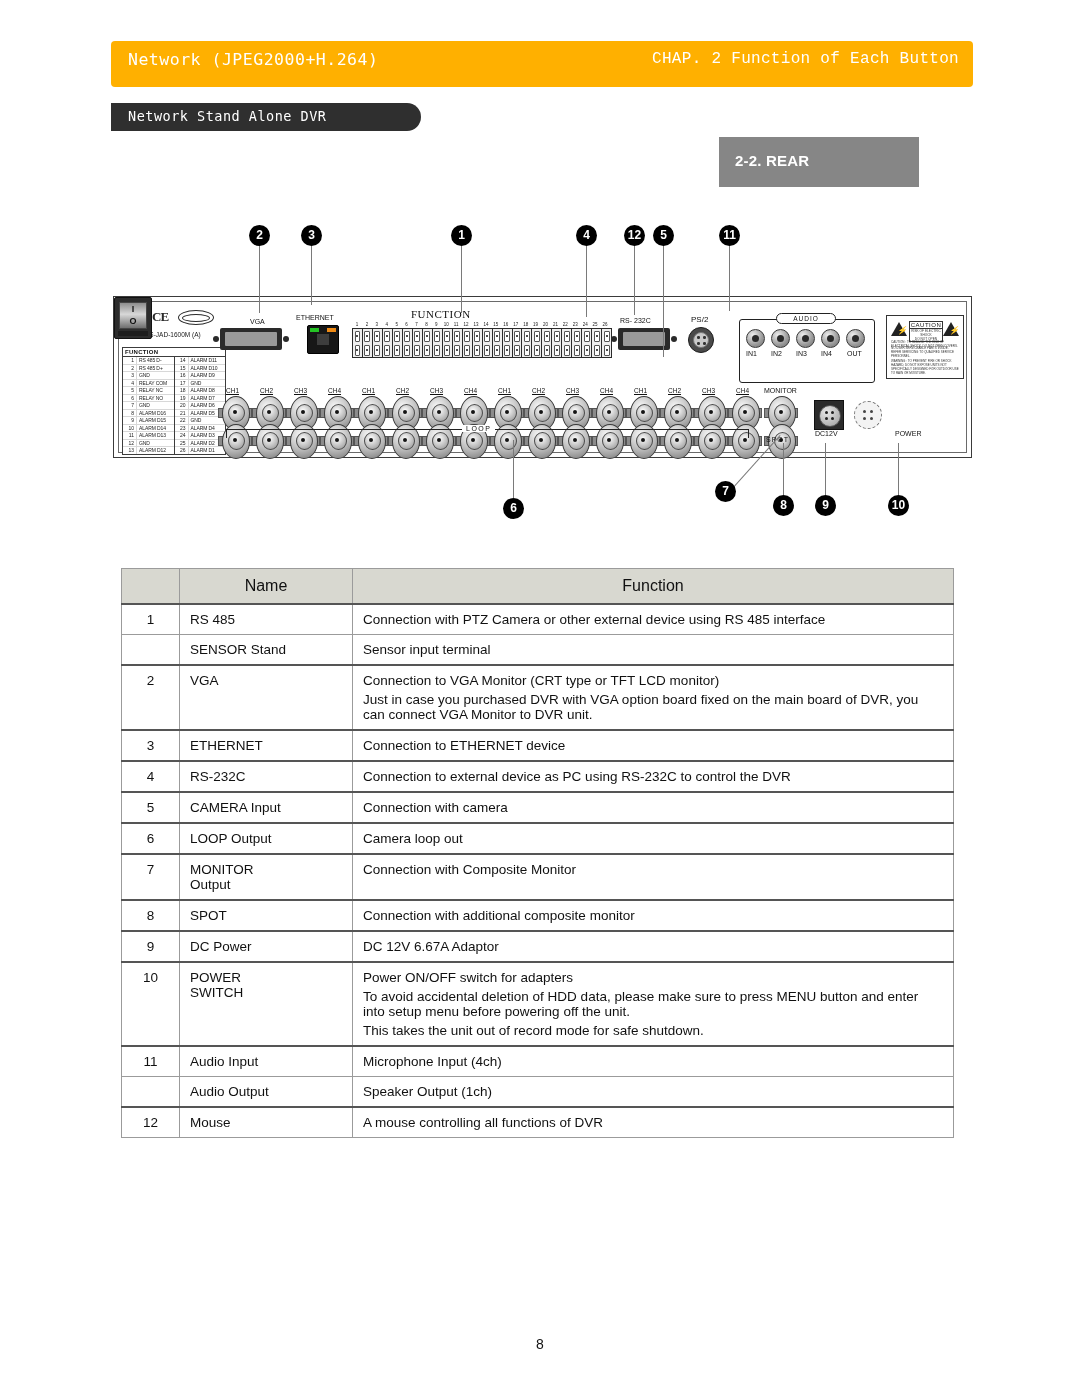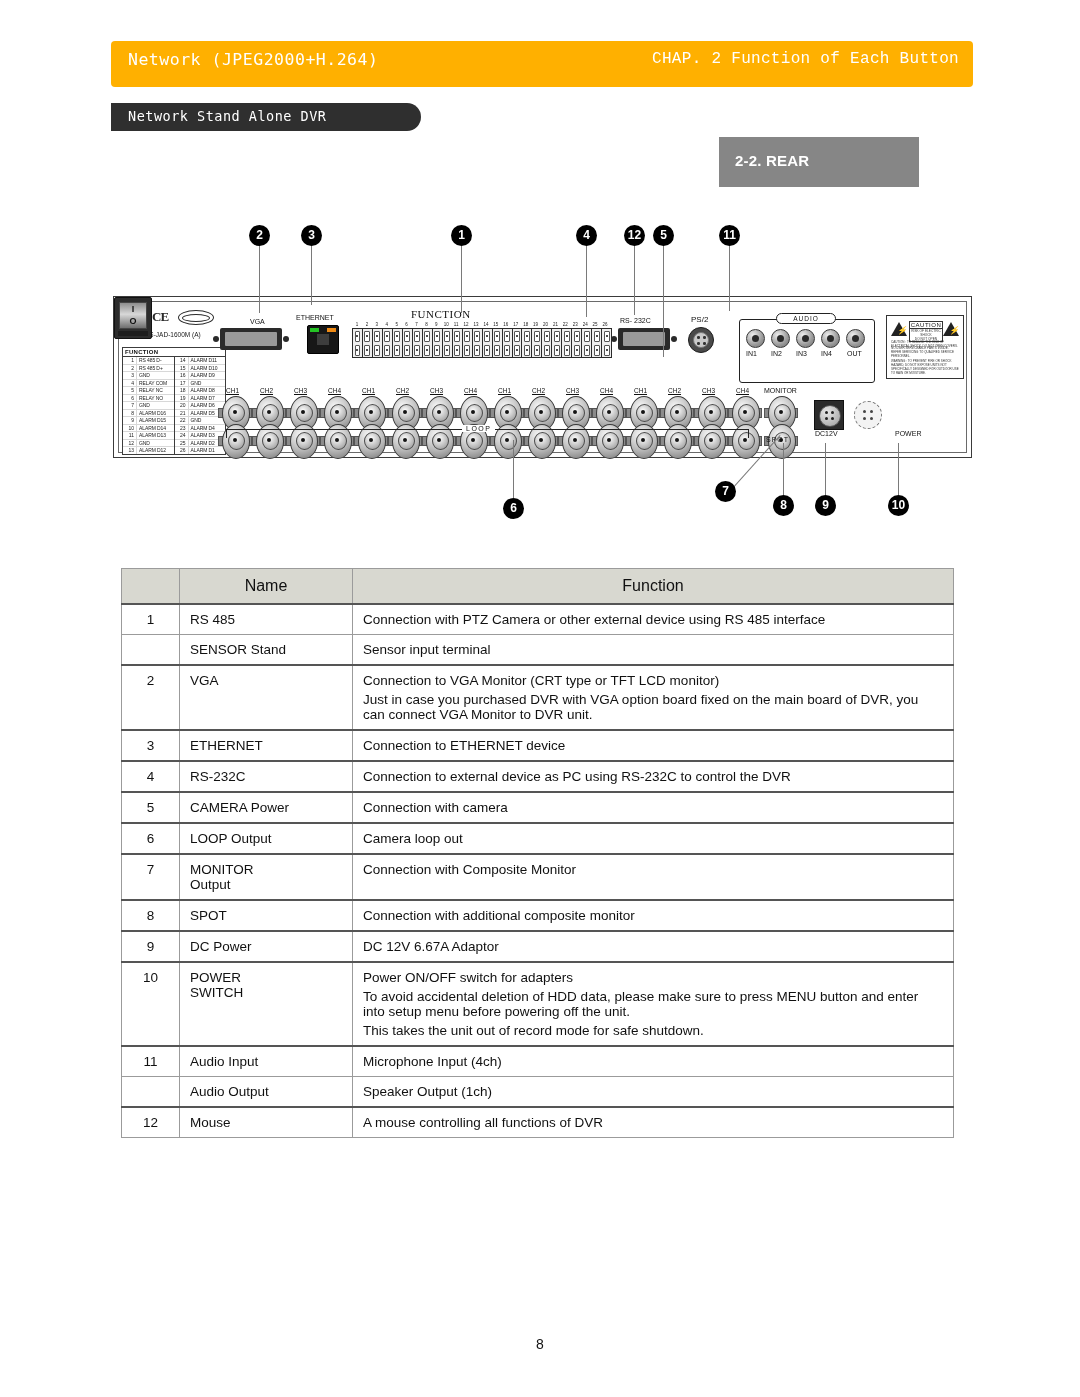--- a/index.html
+++ b/index.html
@@ -906,21 +906,21 @@
       </tr>
       <tr>
         <td class="c-num thick-top">4</td>
         <td class="c-name thick-top" style="white-space: pre-line;">RS-232C</td>
         <td class="thick-top">
           <div class="p">Connection to external device as PC using RS-232C to control the DVR</div>
         </td>
       </tr>
       <tr>
         <td class="c-num thick-top">5</td>
-        <td class="c-name thick-top" style="white-space: pre-line;">CAMERA Power</td>
+        <td class="c-name thick-top" style="white-space: pre-line;">CAMERA Input</td>
         <td class="thick-top">
           <div class="p">Connection with camera</div>
         </td>
       </tr>
       <tr>
         <td class="c-num thick-top">6</td>
         <td class="c-name thick-top" style="white-space: pre-line;">LOOP Output</td>
         <td class="thick-top">
           <div class="p">Camera loop out</div>
         </td>

